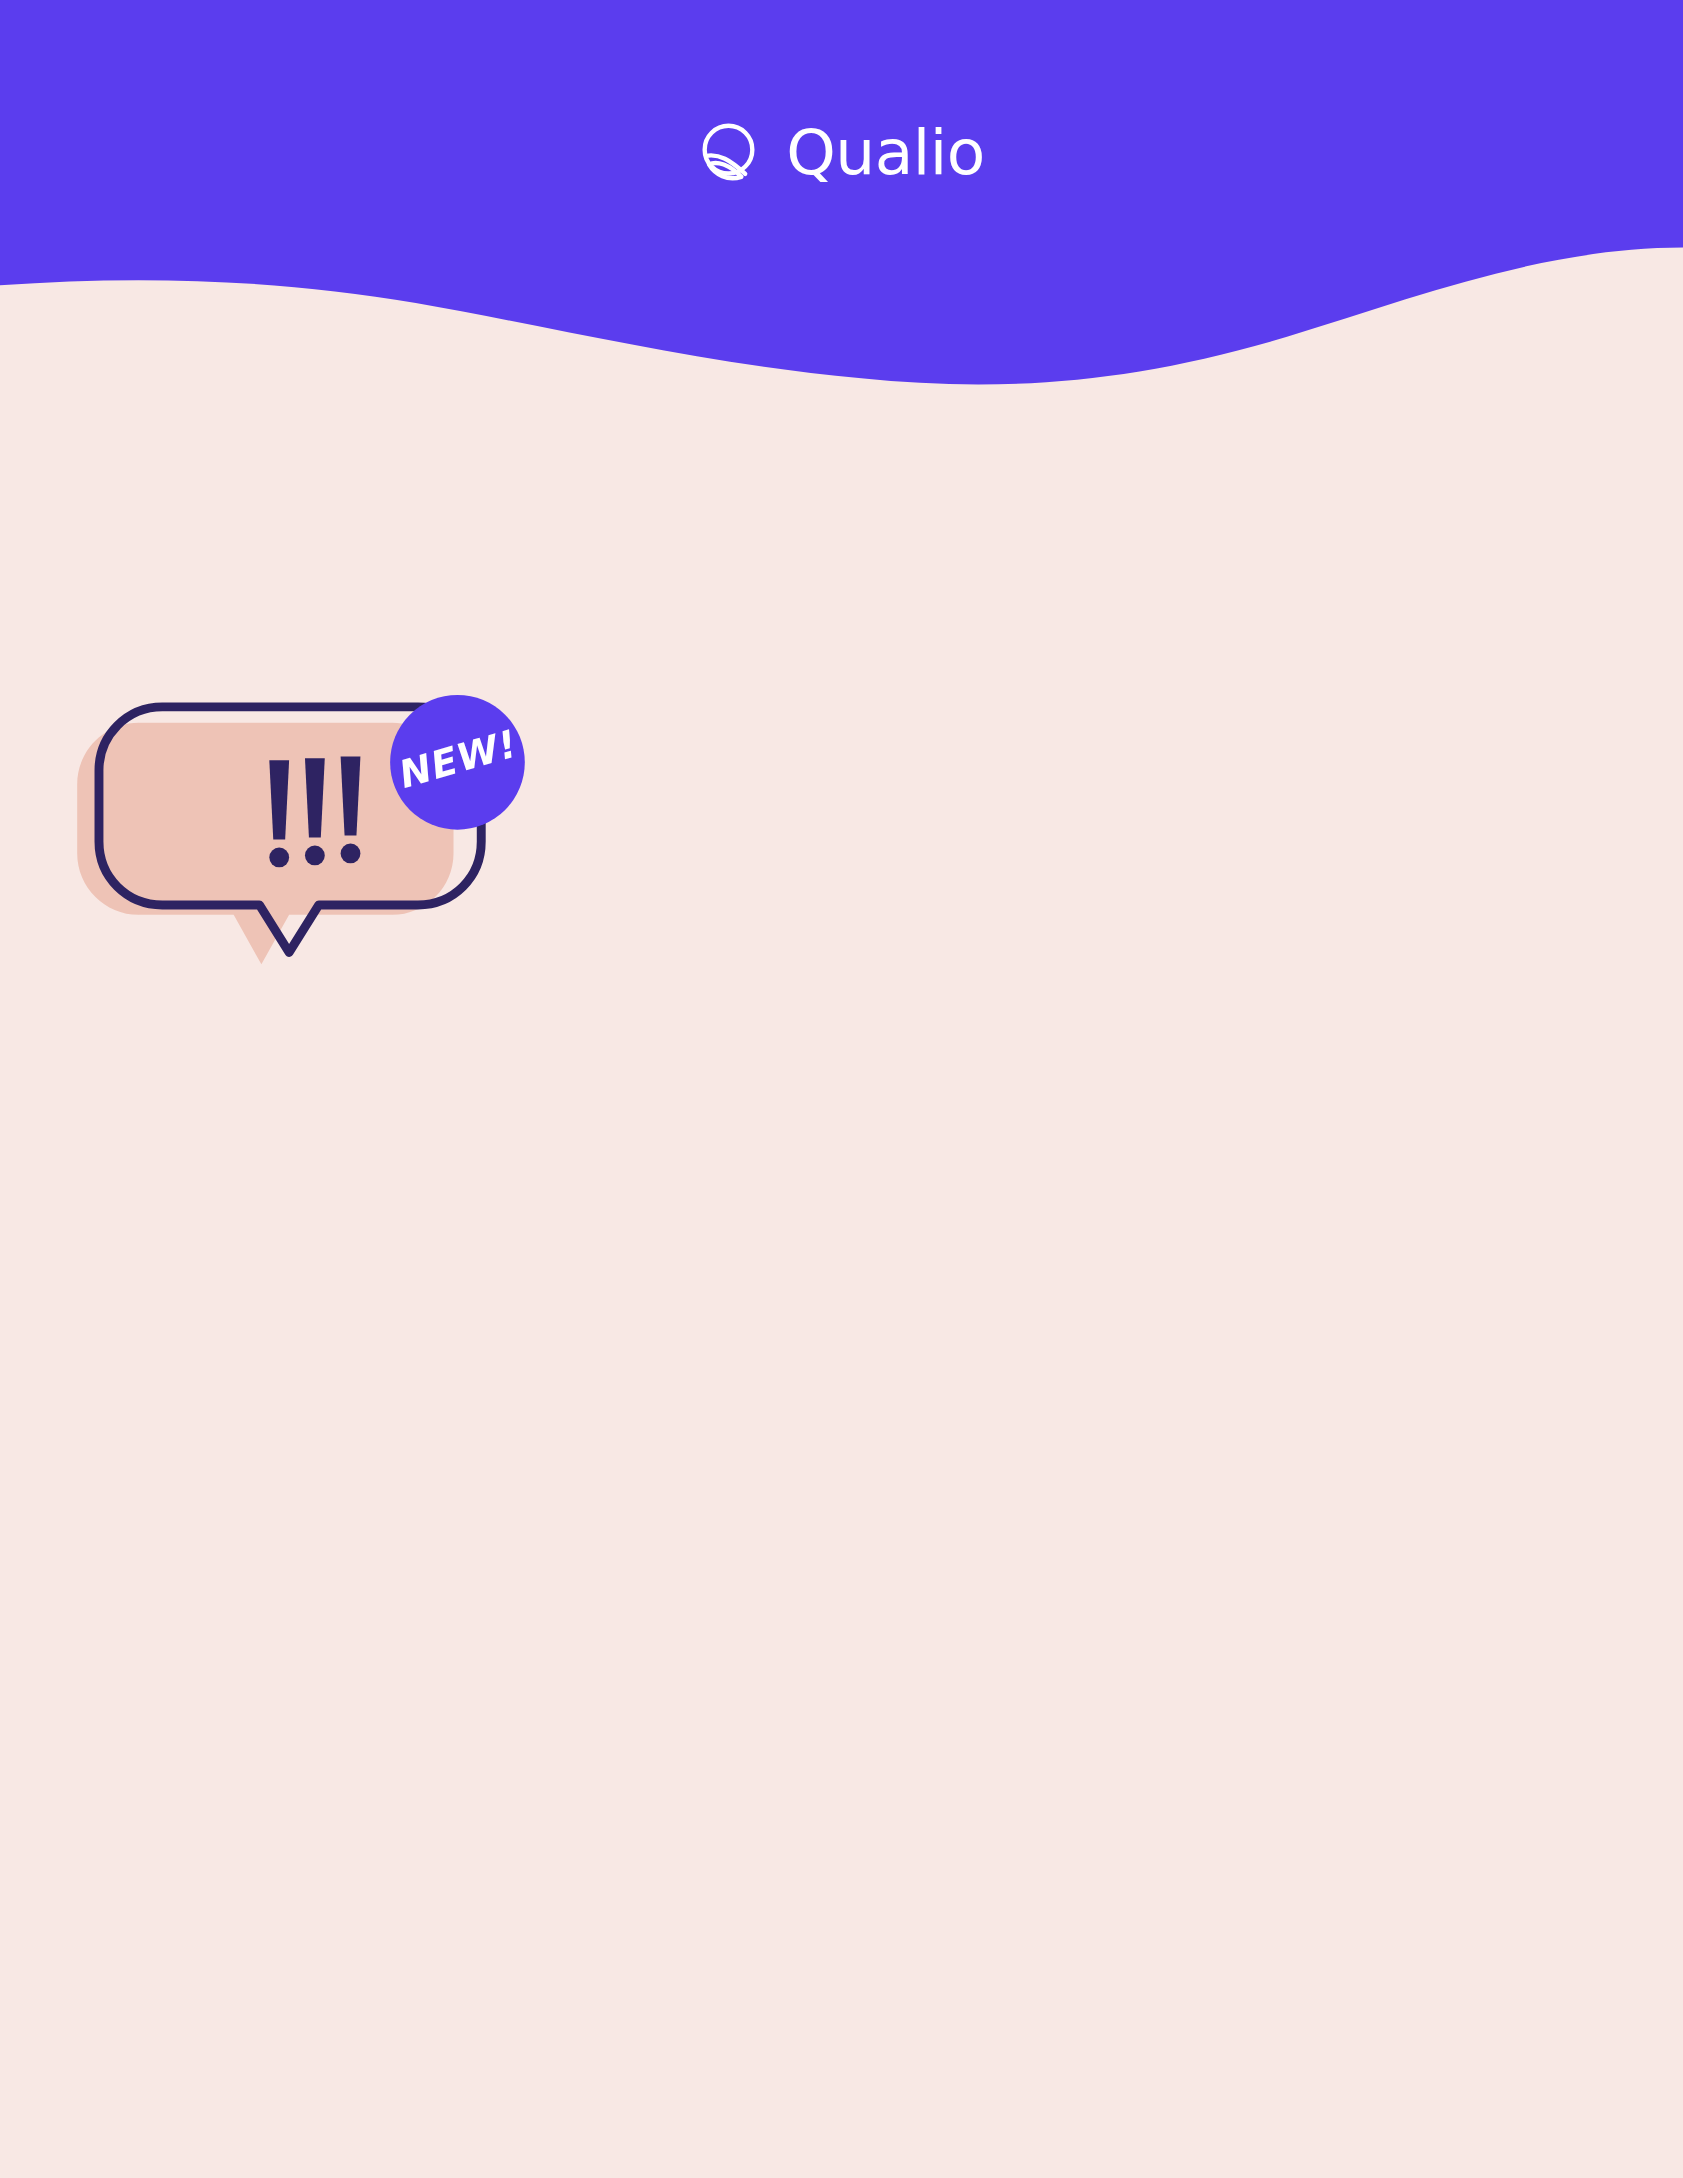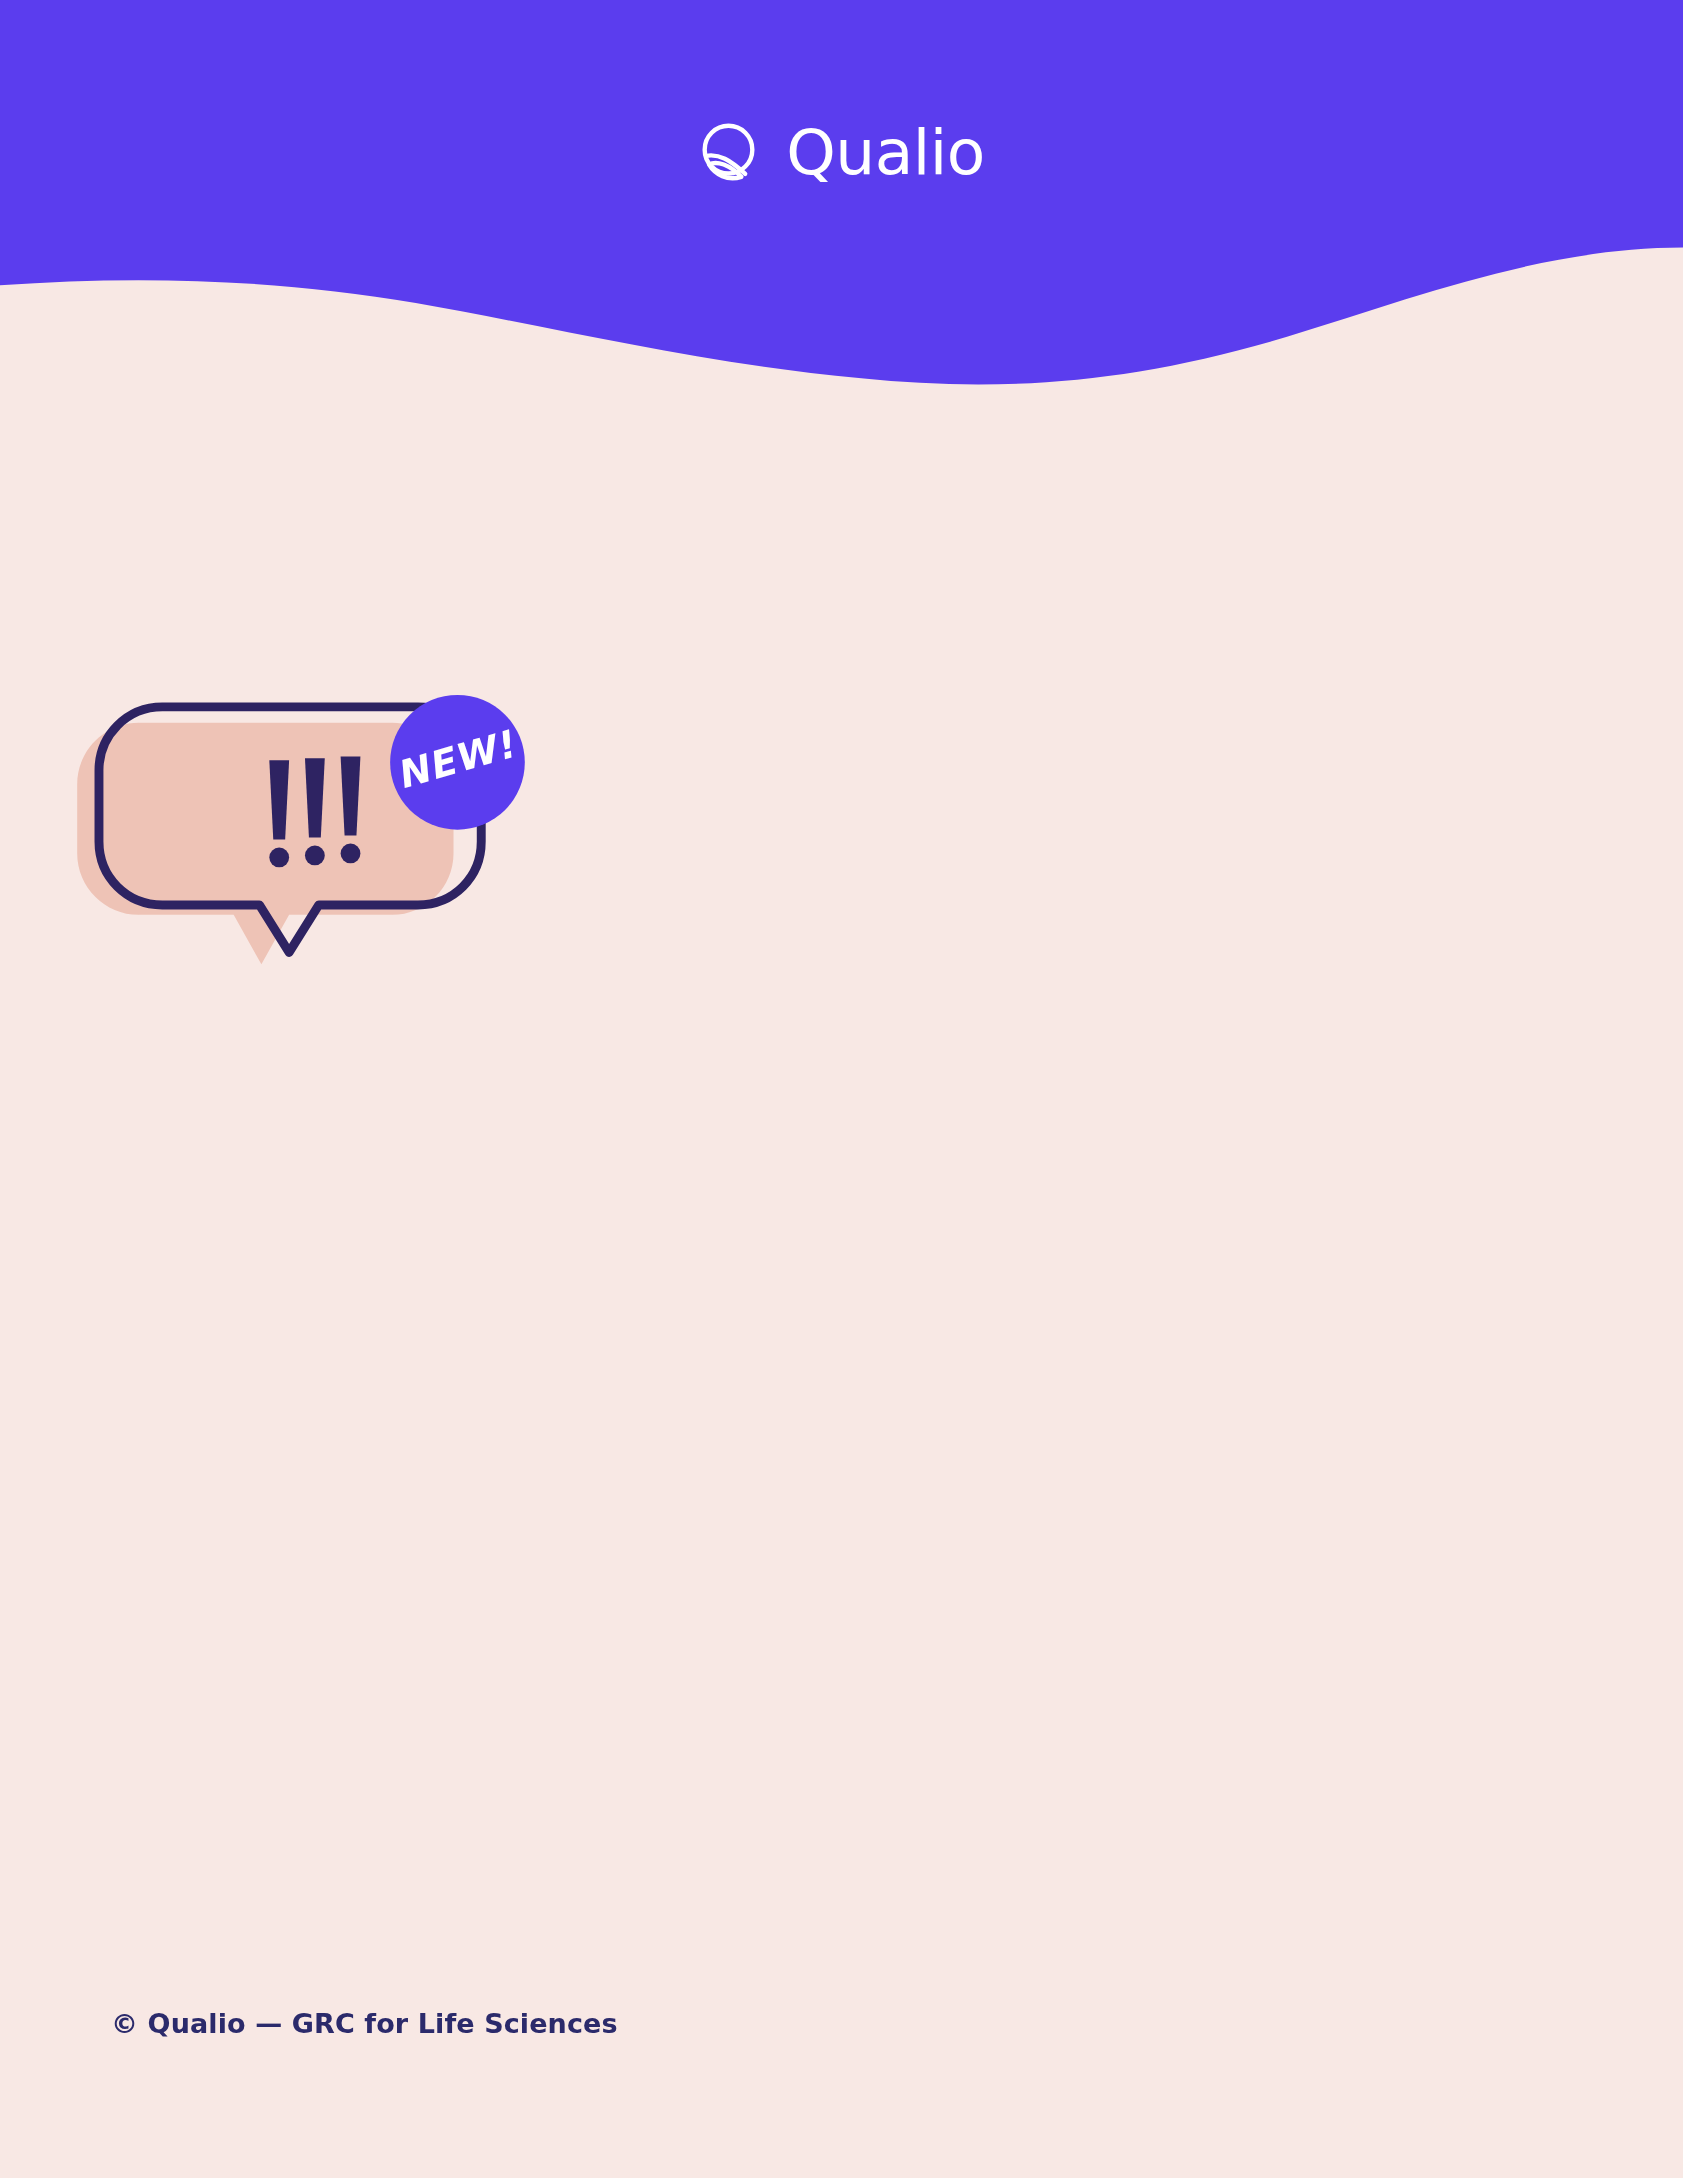--- a/index.html
+++ b/index.html
@@ -195,16 +195,15 @@
       </g>
     </svg>
 
     <div style="position:absolute; left:289px; top:44px; width:149px; text-align:center;
                 color:#ffffff; font-family:'DejaVu Sans', sans-serif; font-weight:700;
                 font-size:38px; letter-spacing:1px; transform:rotate(-16deg);
                 font-style:italic;">NEW!</div>
   </div>
 
 
-  <div class="cover-footer">© Qualio — GRC for Life Sciences</div>
 
 </div>
 
 
 </body></html>

